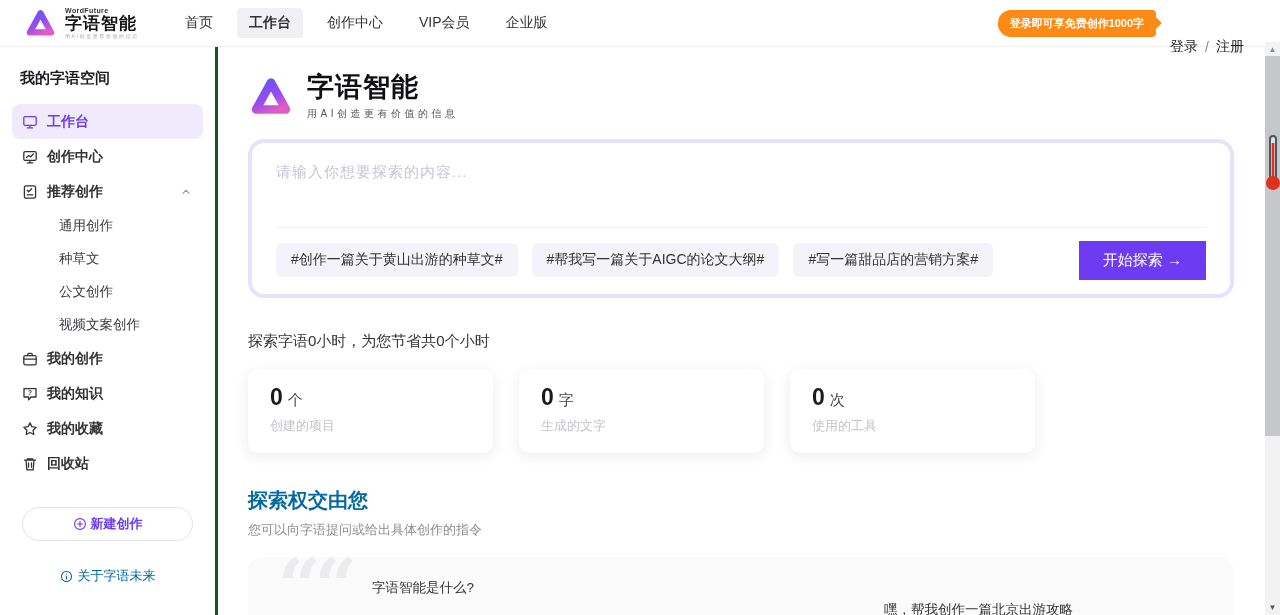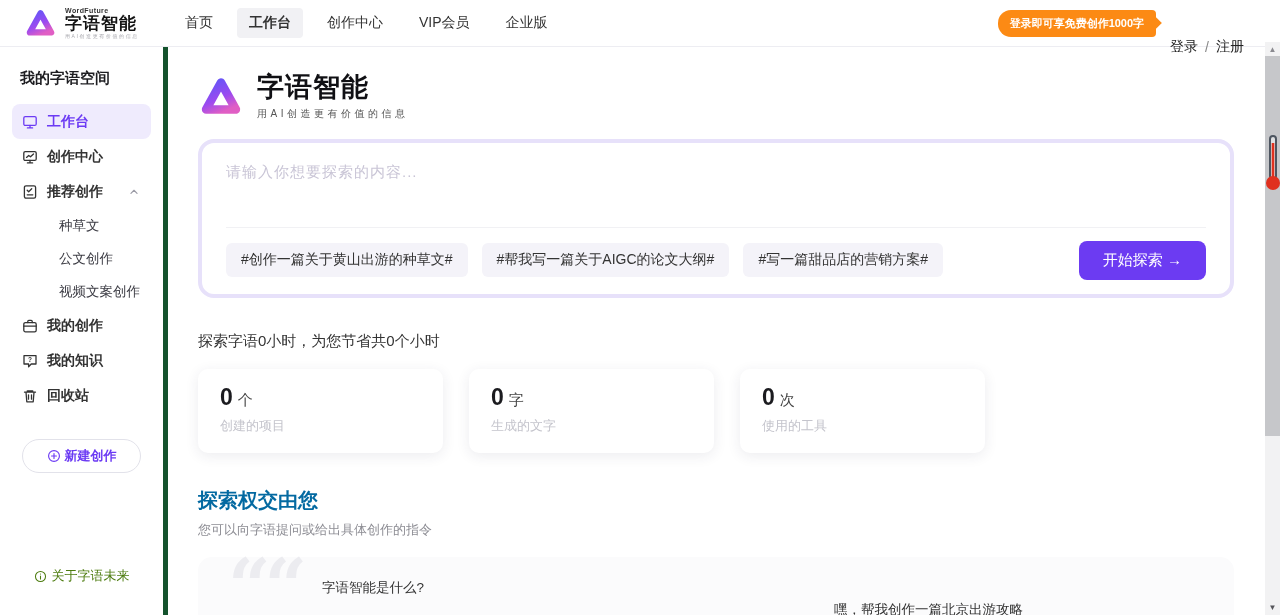--- a/index.html
+++ b/index.html
@@ -22,48 +22,48 @@
   .promo { position:relative; background:#fc8a14; color:#fff; font-size:11px; font-weight:700;
     padding:6px 12px; border-radius:13px 4px 4px 13px; cursor:pointer; white-space:nowrap; }
   .promo::after { content:""; position:absolute; right:-4px; top:50%; width:9px; height:9px;
     background:#fc8a14; transform:translateY(-50%) rotate(45deg); }
   .auth { font-size:14px; color:#222; display:flex; gap:7px; align-items:center;margin-top:47px; }
   .auth span { cursor:pointer; }
   .auth .sep { color:#888; cursor:default; }
 
   
   .layout { display:flex; height:568px; }
-  .sidebar { width:168px; flex-shrink:0; border-right:5px solid #14532d; padding:14px 12px 16px; position:relative; background:#fff; }
+  .sidebar { width:218px; flex-shrink:0; border-right:3px solid #14532d; padding:14px 12px 16px; position:relative; background:#fff; }
   .side-title { font-size:15px; font-weight:800; color:#1e1e22; margin:8px 8px 16px; }
   .side-item { display:flex; align-items:center; gap:9px; height:35px; padding:0 10px; border-radius:8px;
     font-size:14px; font-weight:600; color:#333; cursor:pointer; }
   .side-item.active { background:#EFEBFD; color:#6C3BF4; }
   .side-item .icon { width:16px; height:16px; display:flex; flex-shrink:0; }
   .side-item .chev { margin-left:auto; color:#9a9aa5; display:flex; }
   .side-sub { padding-left:47px; font-size:13.5px; color:#3c3c44; height:33px; display:flex; align-items:center; cursor:pointer; }
   .new-btn { margin:26px 10px 0; height:34px; border:1px solid #e2e2ea; border-radius:18px; background:#fff;
     display:flex; align-items:center; justify-content:center; gap:4px; color:#6C3BF4; font-size:13px; font-weight:700; cursor:pointer; }
   .about { position:absolute; bottom:30px; left:0; right:0; display:flex; justify-content:center; align-items:center;
-    gap:5px; color:#4d7c0f; font-size:13px; cursor:pointer; }
+    gap:5px; color:#0369a1; font-size:13px; cursor:pointer; }
 
   
   .content { flex:1; padding:26px 46px 0 30px; position:relative; overflow:hidden; background:#fff; }
   .hero { display:flex; align-items:center; gap:13px; margin-bottom:18px; }
   .hero svg { width:46px; height:46px; }
   .hero .brand { font-size:27px; font-weight:800; color:#101014; line-height:1.1; letter-spacing:1px; }
   .hero .tagline { font-size:10px; color:#555; letter-spacing:3.5px; margin-top:4px; }
 
   .search-card { border:4px solid #E7E1FA; border-radius:16px; background:#fff; padding:20px 24px 14px; }
   .search-input { width:100%; border:none; outline:none; resize:none; font-size:15px; color:#333;
     height:60px; background:transparent; font-family:Liberation Sans, sans-serif; }
   .search-input::placeholder { color:#c9c5d6; letter-spacing:1px; }
   .search-divider { border-top:1px solid #f1f1f4; }
   .chips-row { display:flex; align-items:center; gap:14px; margin-top:13px; }
   .chip { background:#F4F3F9; border-radius:6px; padding:8px 15px; font-size:14px; color:#333; cursor:pointer; white-space:nowrap; }
-  .explore-btn { margin-left:auto; background:#6C3BF2; color:#fff; font-size:15px; border:none; border-radius:8px;
+  .explore-btn { margin-left:auto; background:#6C3BF2; color:#fff; font-size:15px; border:none; border-radius:0;
     padding:10px 24px; cursor:pointer; white-space:nowrap; font-family:inherit; }
 
   .stats-summary { margin-top:34px; font-size:15px; color:#333; }
   .stats-row { display:flex; gap:26px; margin-top:18px; }
   .stat-card { width:245px; height:84px; background:#fff; border-radius:10px;
     box-shadow:0 3px 14px rgba(40,40,80,.09); padding:15px 22px; }
   .stat-value { font-size:23px; font-weight:800; color:#1b1b1f; }
   .stat-unit { font-size:15px; font-weight:400; color:#444; margin-left:5px; }
   .stat-label { font-size:13px; color:#c4c4cc; margin-top:6px; }
 
@@ -156,20 +156,21 @@
           </svg>
       </span>
       <span>推荐创作</span>
       <span class="chev">
         <svg class="ic" viewBox="0 0 16 16" width="14" height="14">
             <path d="M4.5 9.5L8 6l3.5 3.5"></path>
           </svg>
       </span>
     </div>
 
+    <div class="side-sub">通用创作</div>
     <div class="side-sub">种草文</div>
     <div class="side-sub">公文创作</div>
     <div class="side-sub">视频文案创作</div>
 
     <div class="side-item">
       <span class="icon">
         <svg class="ic" viewBox="0 0 16 16" width="16" height="16">
             <rect x="1.8" y="4.6" width="12.4" height="9.2" rx="1.6"></rect>
             <path d="M5.8 4.6V3.3a1 1 0 011-1h2.4a1 1 0 011 1v1.3M1.8 8.2h12.4"></path>
           </svg>
@@ -180,20 +181,28 @@
     <div class="side-item">
       <span class="icon">
         <svg class="ic" viewBox="0 0 16 16" width="16" height="16">
             <path d="M2 2.6h12v8.4H9.2L6.6 13.7v-2.7H2z"></path>
             <text x="8" y="9" font-size="6.5" text-anchor="middle" fill="currentColor" stroke="none" font-weight="bold">?</text>
           </svg>
       </span>
       <span>我的知识</span>
     </div>
 
+    <div class="side-item">
+      <span class="icon">
+        <svg class="ic" viewBox="0 0 16 16" width="16" height="16">
+            <path d="M8 1.9l1.9 3.8 4.2.6-3 3 .7 4.2L8 11.5l-3.8 2 .7-4.2-3-3 4.2-.6z"></path>
+          </svg>
+      </span>
+      <span>我的收藏</span>
+    </div>
 
     <div class="side-item">
       <span class="icon">
         <svg class="ic" viewBox="0 0 16 16" width="16" height="16">
             <path d="M2.5 4.2h11M5.3 4.2V2.8h5.4v1.4M4 4.2l.8 9.6h6.4l.8-9.6M6.5 6.8v4.4M9.5 6.8v4.4"></path>
           </svg>
       </span>
       <span>回收站</span>
     </div>
 

